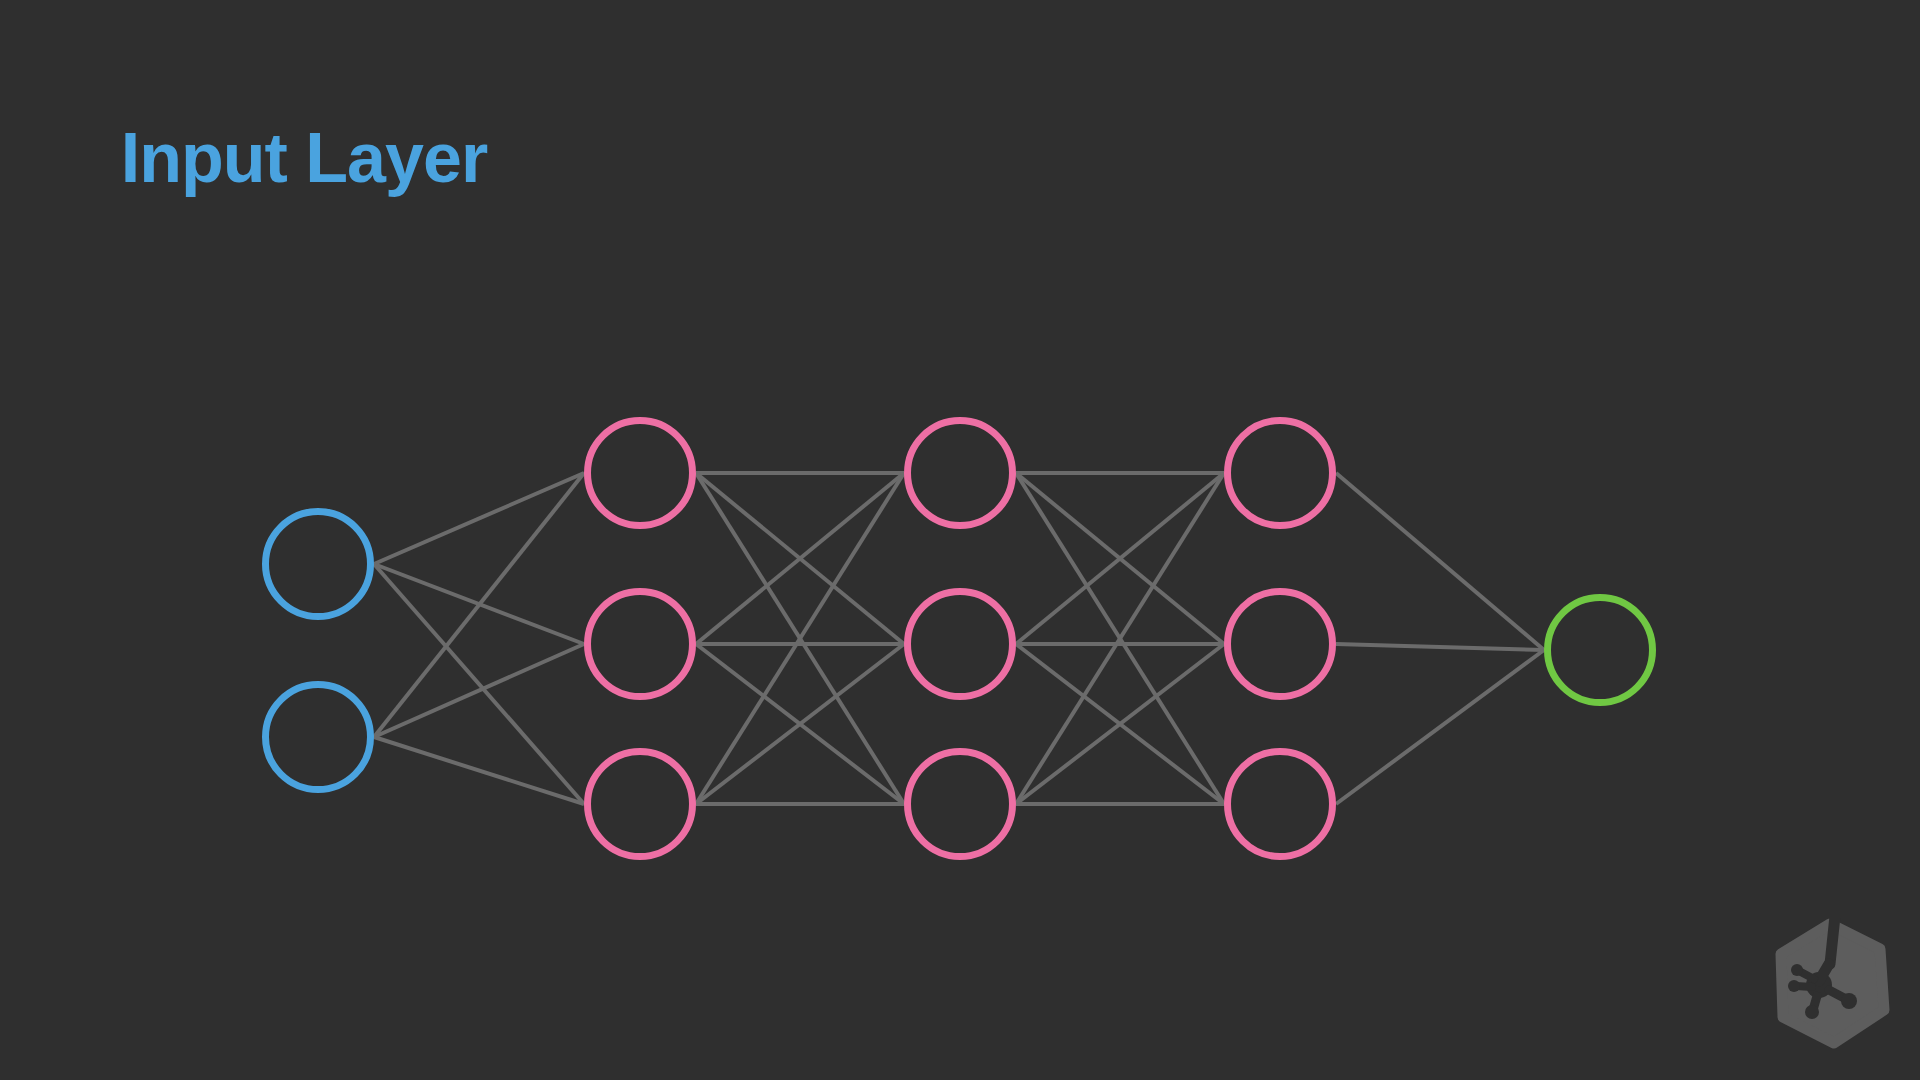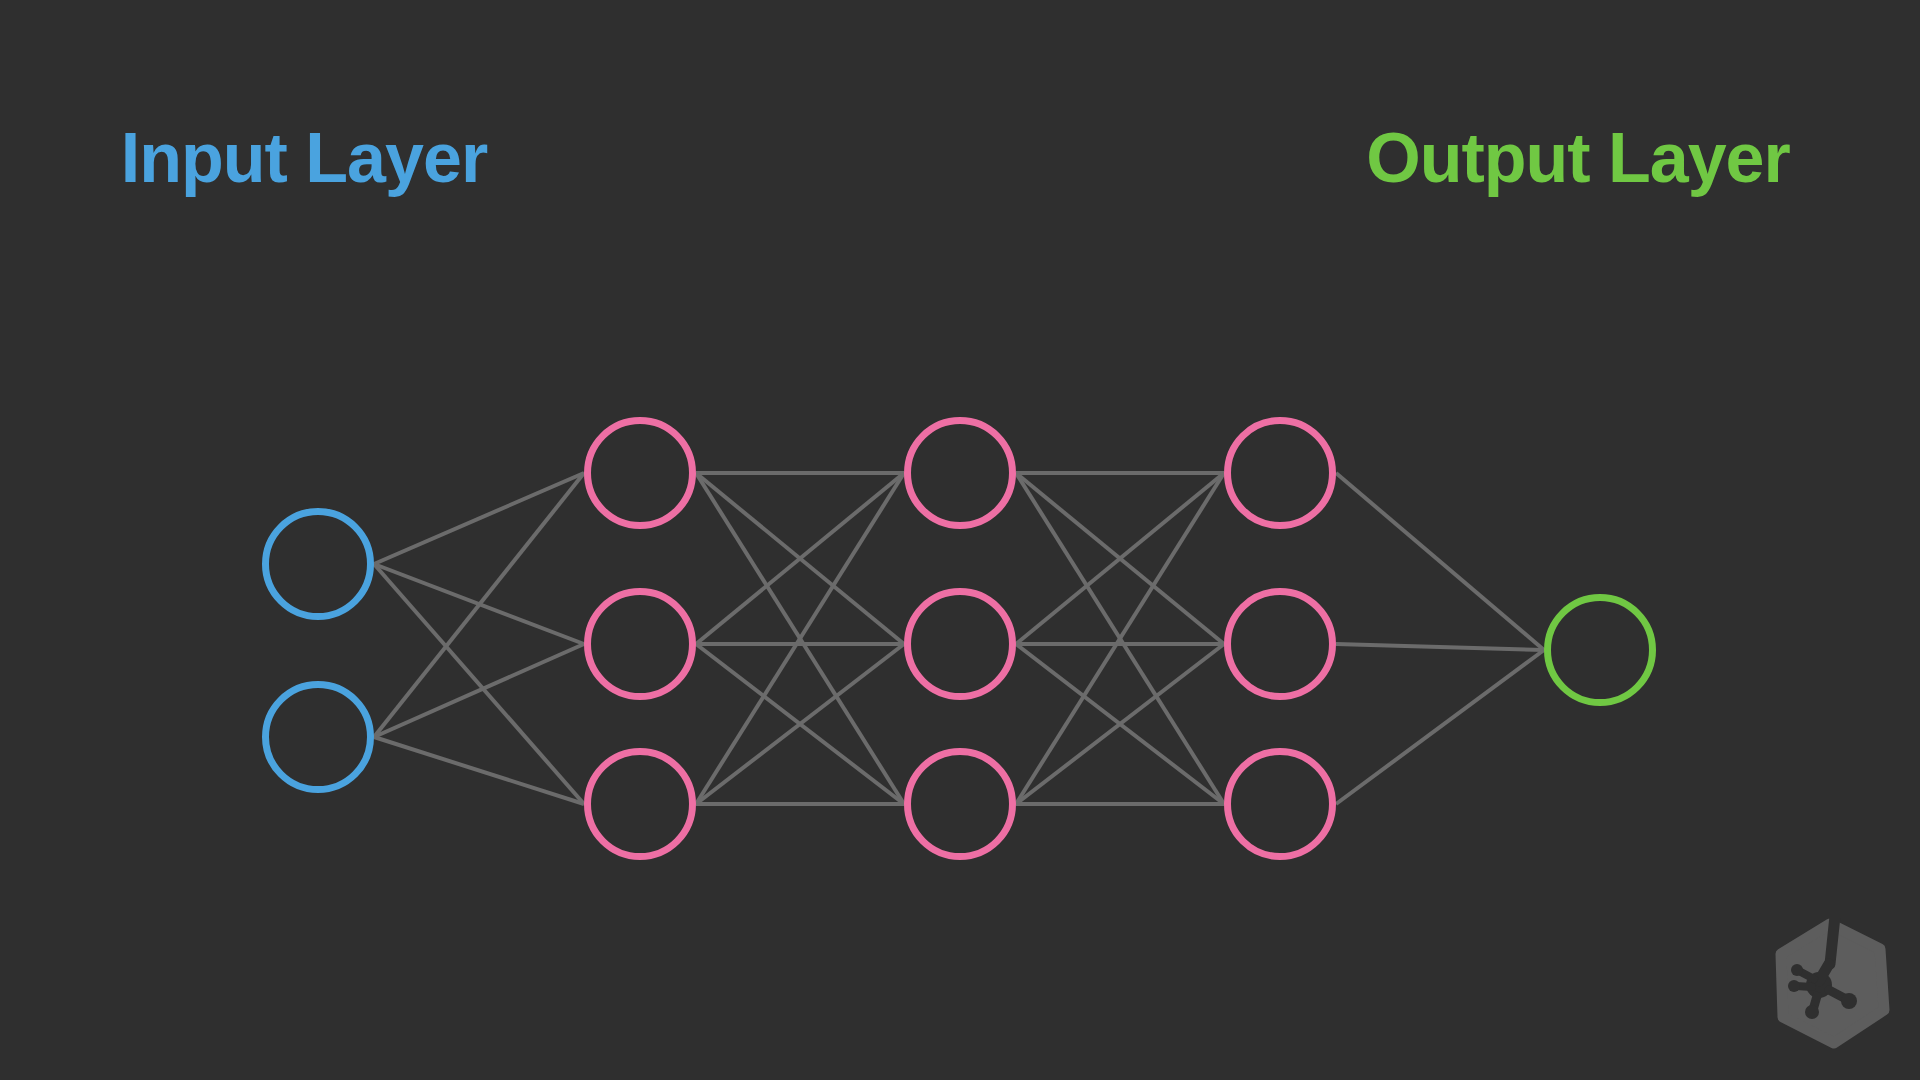--- a/index.html
+++ b/index.html
@@ -44,21 +44,20 @@
   }
 </style>
 </head>
 <body style="background: rgb(47, 47, 47);">
 
 <div class="stage" style="--c-bg: #2f2f2f; --c-input: #4aa3df; --c-hidden: #ee6fa4; --c-output: #70c843; --c-logo: #5d5d5d;">
 
   <div class="layer-label label-input">Input Layer</div>
 
 
-  <div class="layer-label label-output">Output Layer</div>
 
   <svg id="network-svg" viewBox="0 0 1920 1080" xmlns="http://www.w3.org/2000/svg">
       <line x1="374" y1="564" x2="584" y2="473" stroke="#6b6b6b" stroke-width="4"></line>
       <line x1="374" y1="564" x2="584" y2="644" stroke="#6b6b6b" stroke-width="4"></line>
       <line x1="374" y1="564" x2="584" y2="804" stroke="#6b6b6b" stroke-width="4"></line>
       <line x1="374" y1="737" x2="584" y2="473" stroke="#6b6b6b" stroke-width="4"></line>
       <line x1="374" y1="737" x2="584" y2="644" stroke="#6b6b6b" stroke-width="4"></line>
       <line x1="374" y1="737" x2="584" y2="804" stroke="#6b6b6b" stroke-width="4"></line>
       <line x1="696" y1="473" x2="904" y2="473" stroke="#6b6b6b" stroke-width="4"></line>
       <line x1="696" y1="473" x2="904" y2="644" stroke="#6b6b6b" stroke-width="4"></line>

